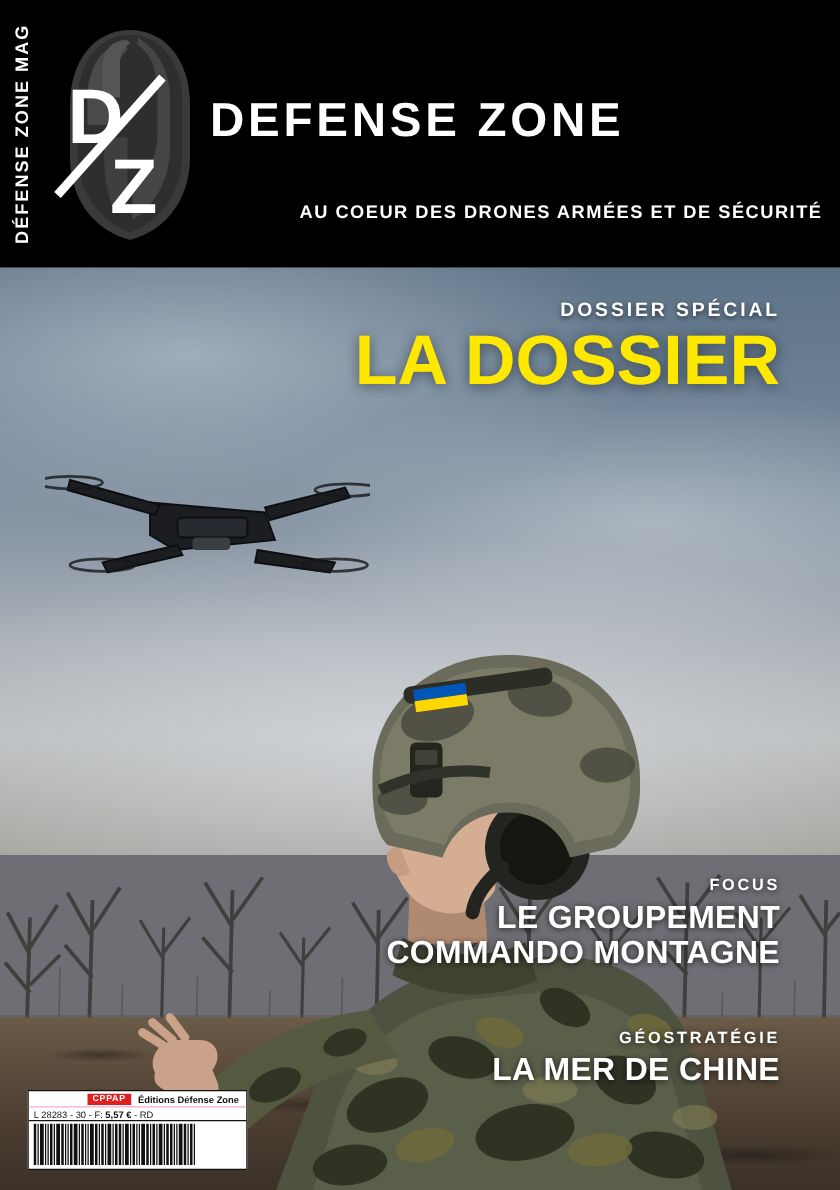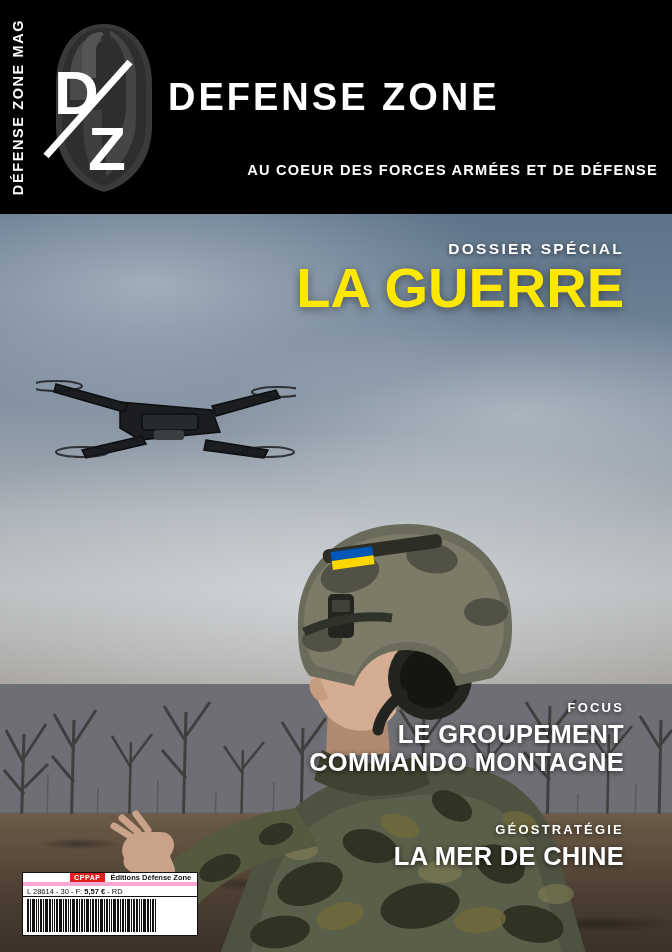--- a/index.html
+++ b/index.html
@@ -197,21 +197,21 @@
     width: 176px;
     height: 64px;
     background: #ffffff;
     border: 1px solid #111;
     box-sizing: border-box;
   }
   .bc-top {
     display: flex;
     align-items: center;
     height: 13px;
-    border-bottom: 4px solid #f9a8d4;
+    border-bottom: 1px solid #f9a8d4;
     box-sizing: border-box;
     padding-left: 44px;
   }
   .bc-cppap {
     background: #e02020;
     color: #fff;
     font-size: 7px;
     font-weight: bold;
     letter-spacing: 0.6px;
     padding: 1px 4px;
@@ -273,21 +273,21 @@
 
         <g fill="#ffffff" font-family="Liberation Sans, sans-serif" font-weight="bold">
           <text x="16" y="96" font-size="62">D</text>
           <text x="50" y="152" font-size="62">Z</text>
         </g>
         <path d="M8 138 L92 44" stroke="#ffffff" stroke-width="7" fill="none"></path>
       </svg>
     </div>
 
     <div class="brand-title">DEFENSE ZONE</div>
-    <div class="brand-tagline">AU COEUR DES FORCES ARMÉES ET DE DÉFENSE</div>
+    <div class="brand-tagline">AU COEUR DES DRONES ARMÉES ET DE SÉCURITÉ</div>
   </div>
 
   <div class="cover-photo">
 
     <div class="sky"></div>
 
     <svg class="treeline" width="672" height="330" viewBox="0 0 672 330">
       <g stroke="#3b3a38" fill="none" opacity="0.9">
         <path d="M20 330 L24 190 M24 220 L6 186 M24 214 L46 180 M24 250 L4 226 M24 244 L48 220" stroke-width="3"></path>
         <path d="M70 330 L74 176 M74 206 L54 170 M74 200 L96 166 M74 238 L52 212" stroke-width="3"></path>
@@ -395,21 +395,21 @@
       </g>
 
       <path d="M204 178 C230 166 262 160 292 164" stroke="#30332a" stroke-width="9" fill="none"></path>
 
       <path d="M222 296 C252 312 292 314 320 300 L330 330 C292 348 248 344 214 326 Z" fill="#3f432f"></path>
     </svg>
 
     <div class="kicker-dossier">DOSSIER SPÉCIAL</div>
 
     <div class="headline">
-      <span class="l1">LA GUERRE</span>
+      <span class="l1">LA DOSSIER</span>
     </div>
 
     <div class="teaser teaser-focus">
       <div class="label">FOCUS</div>
       <div class="lines">
         <div>LE GROUPEMENT</div>
         <div>COMMANDO MONTAGNE</div>
       </div>
     </div>
 
@@ -419,21 +419,21 @@
         <div>LA MER DE CHINE</div>
       </div>
     </div>
 
     <div class="barcode-block">
       <div class="bc-top">
         <span class="bc-cppap">CPPAP</span>
         <span class="bc-editor">Éditions Défense Zone</span>
       </div>
       <div class="bc-line">
-        <span>L 28614</span>
+        <span>L 28283</span>
         <span>- 30 - F:</span>
         <b>5,57 €</b>
         <span>- RD</span>
       </div>
       <div class="bc-bars">
         <i style="width:2px"></i>
           <i style="width:1px"></i>
           <i style="width:3px"></i>
           <i style="width:1px"></i>
         <i style="width:1px"></i>

